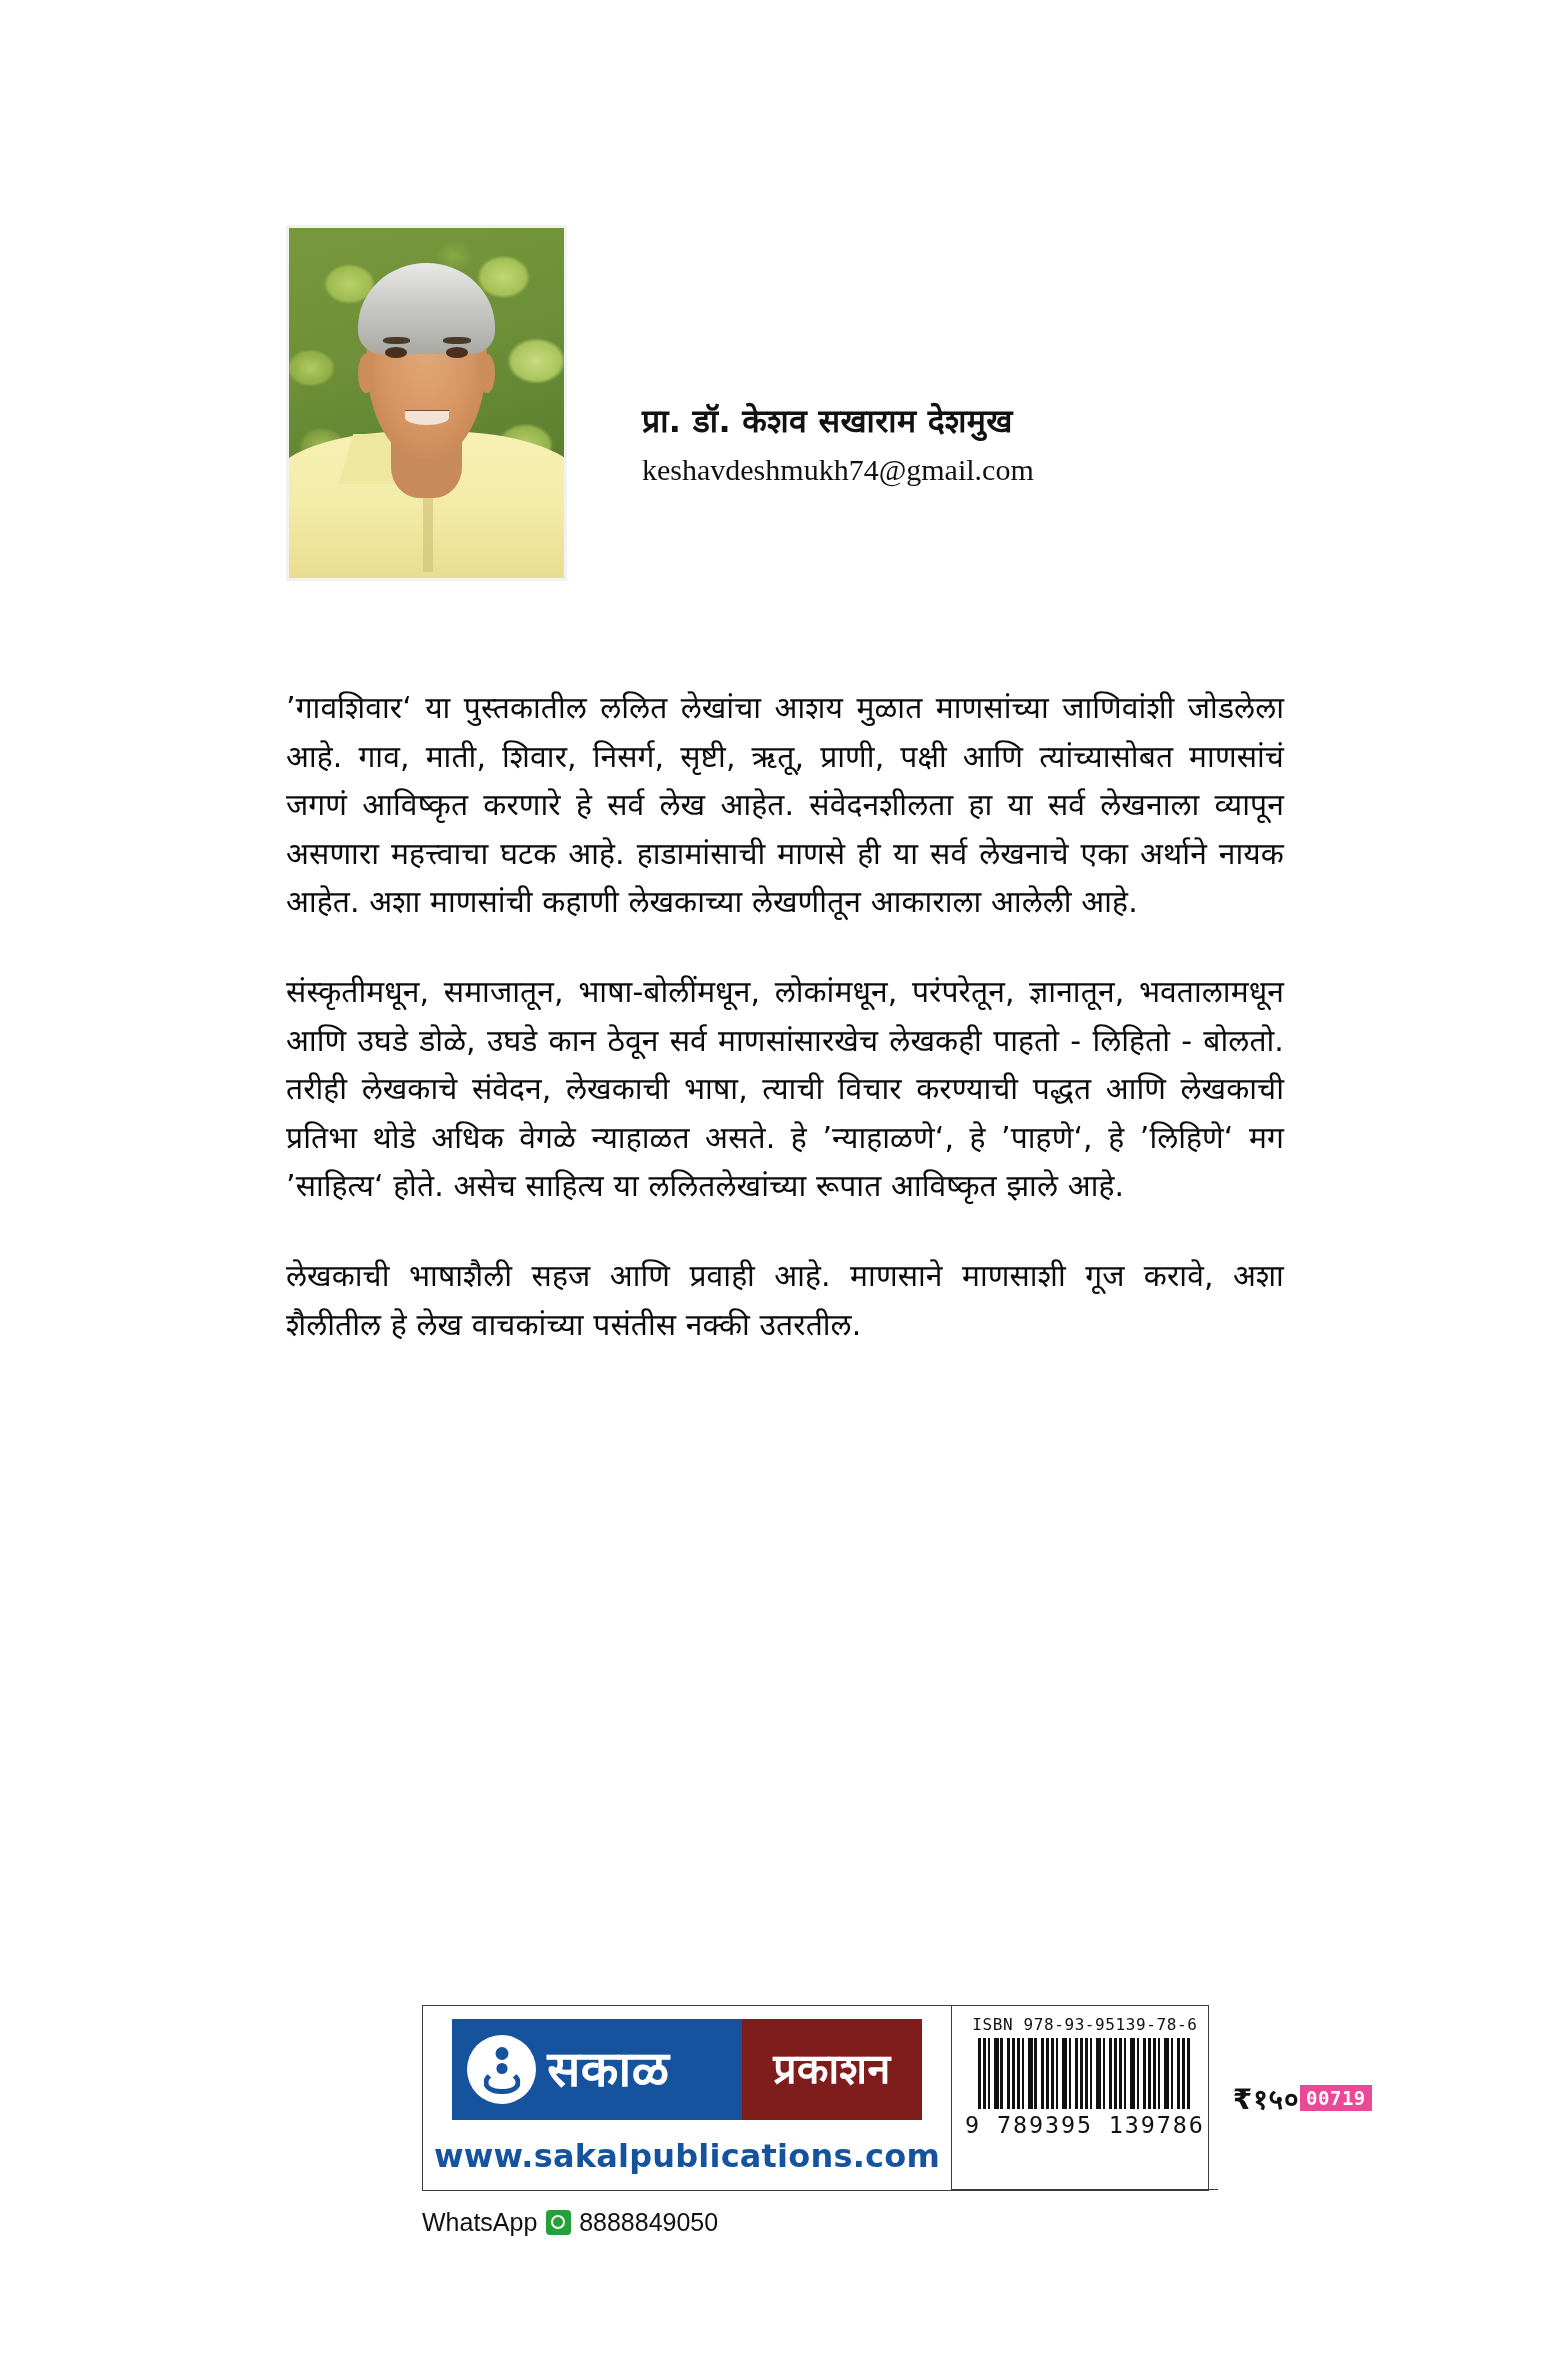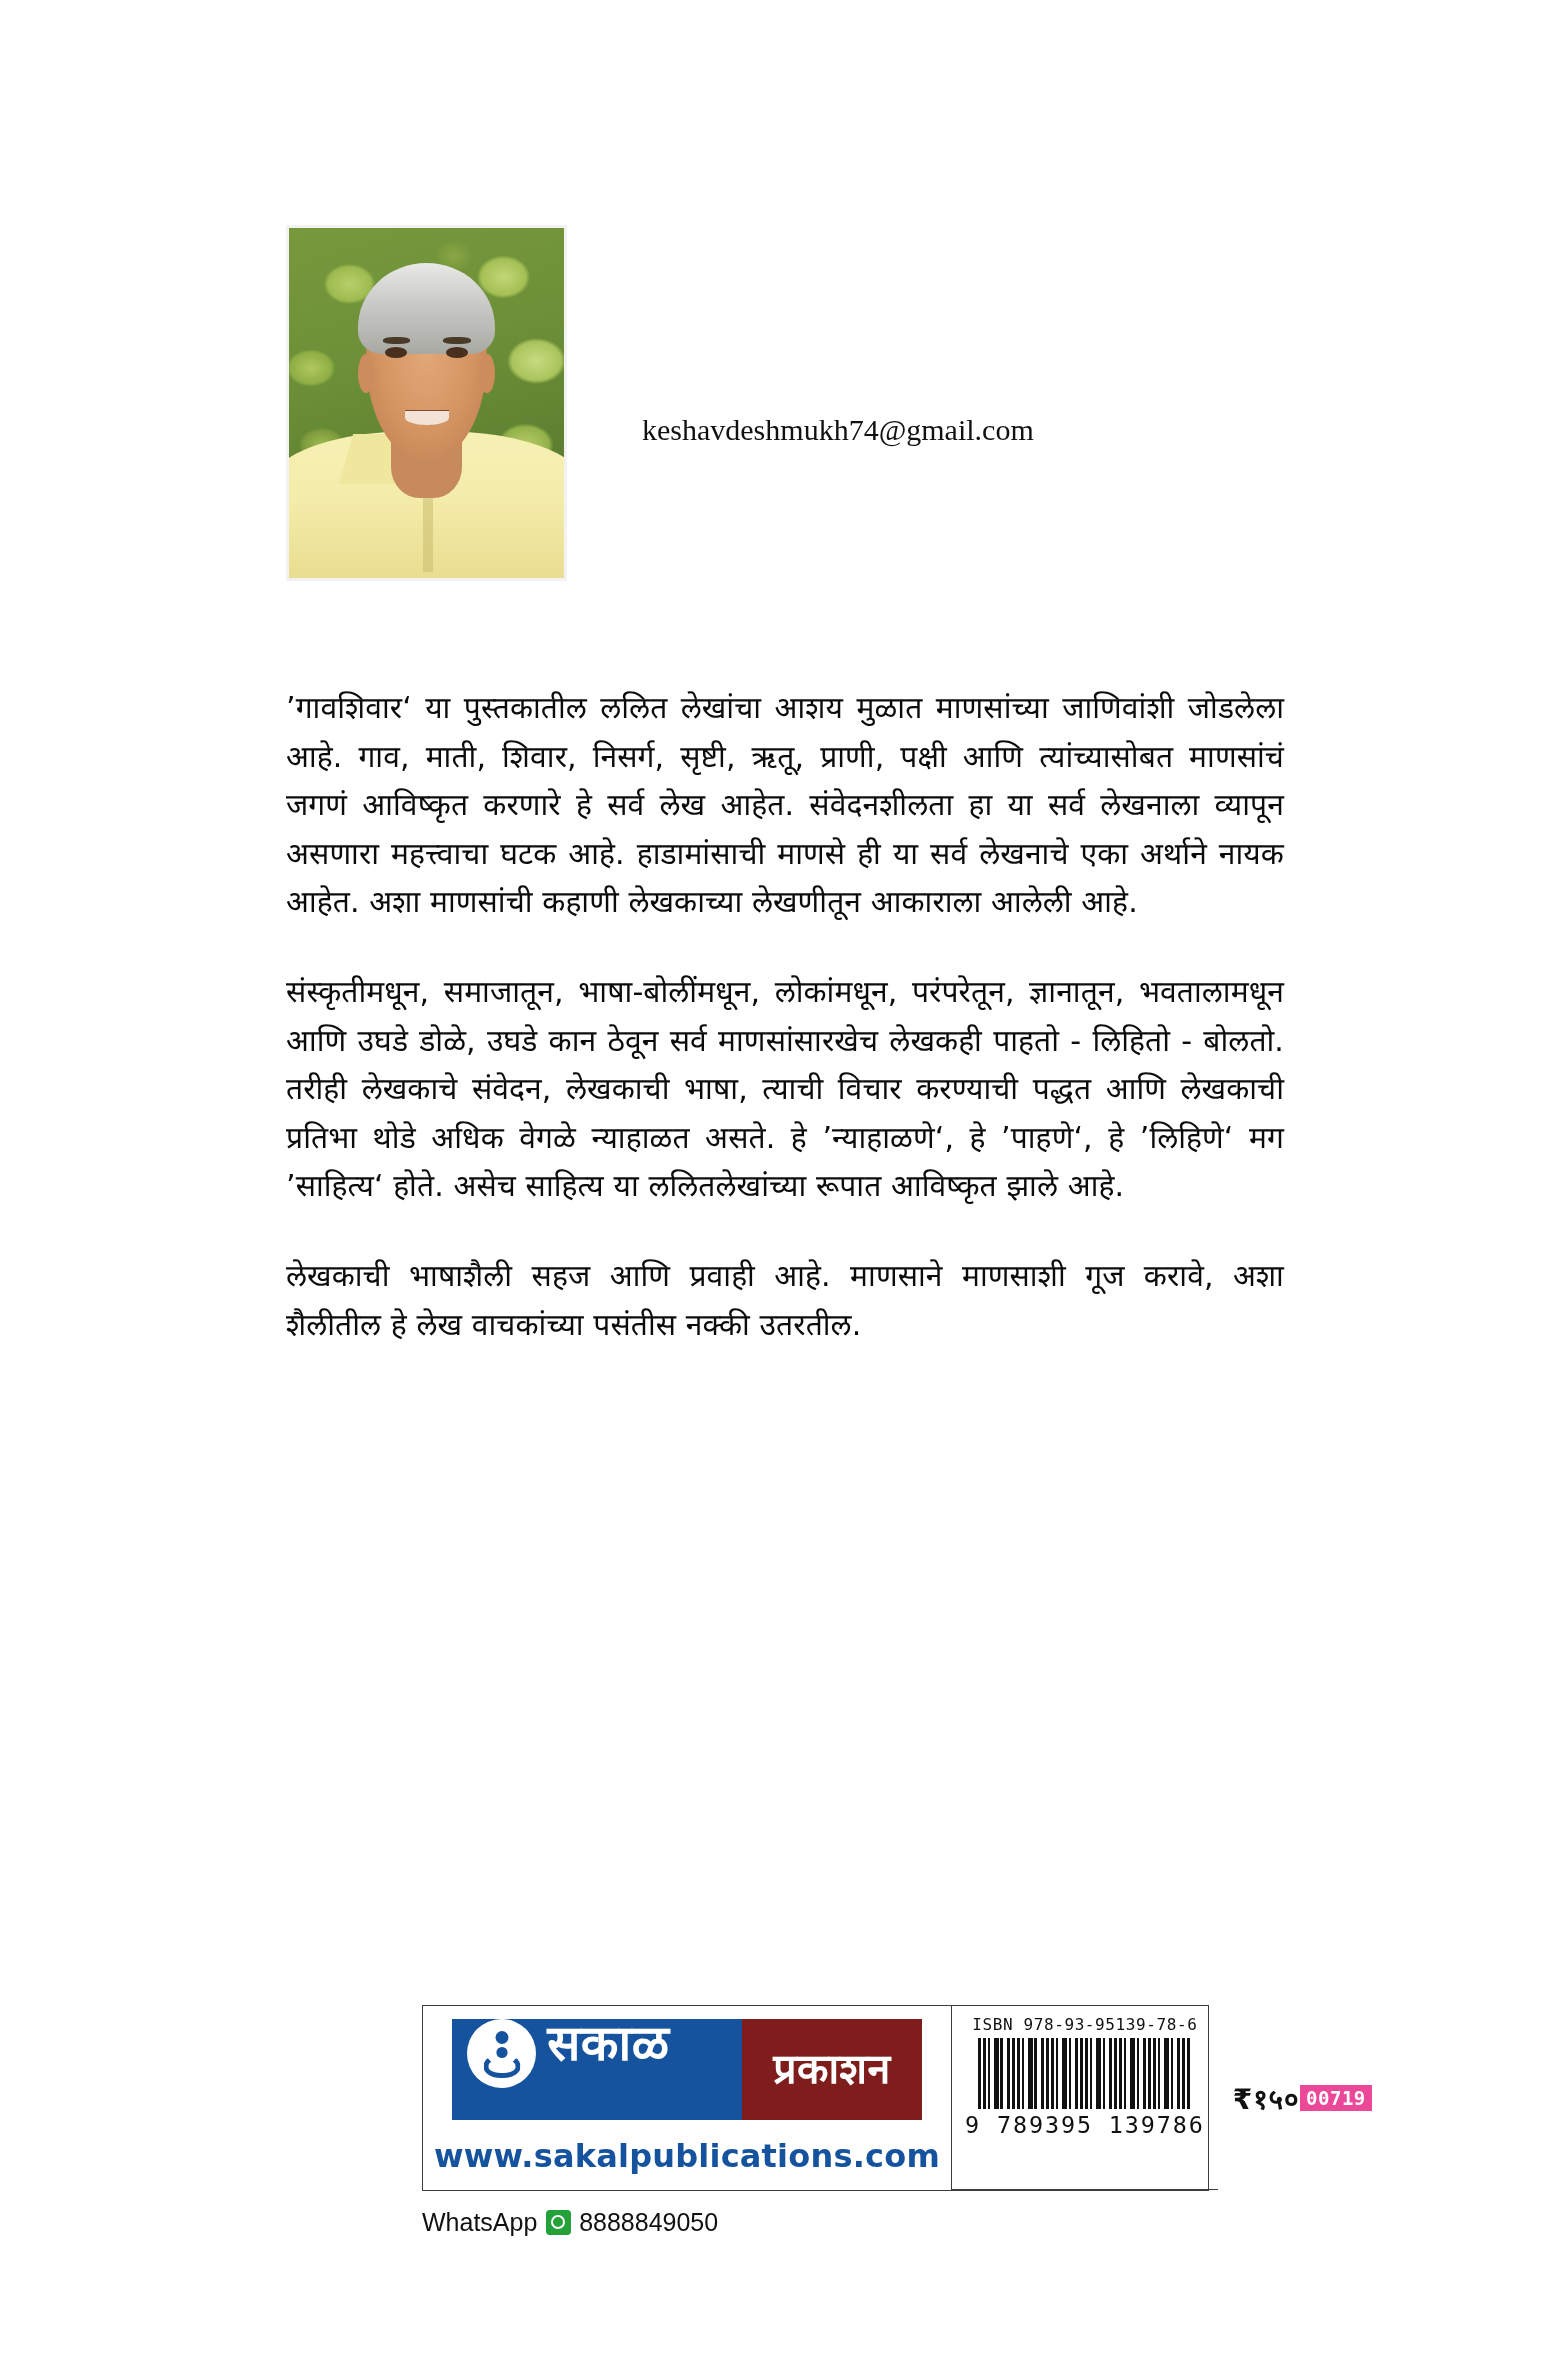--- a/index.html
+++ b/index.html
@@ -221,20 +221,21 @@
   }
   .logo-bar {
     display: flex;
     width: 470px;
     height: 101px;
   }
   .logo-blue {
     flex: 0 0 290px;
     background: #15539e;
     display: flex;
+    align-items: center;
     gap: 11.2px;
     padding-left: 15px;
     box-sizing: border-box;
   }
   .logo-mark {
     width: 69px;
     height: 69px;
     border-radius: 50%;
     background: #ffffff;
     position: relative;
@@ -433,20 +434,21 @@
       <div class="photo-hair"></div>
       <div class="photo-brow-l"></div>
       <div class="photo-brow-r"></div>
       <div class="photo-eye-l"></div>
       <div class="photo-eye-r"></div>
       <div class="photo-mouth"></div>
     </div>
   </div>
 
   <div class="author-meta">
+    <div class="author-name">प्रा. डॉ. केशव सखाराम देशमुख</div>
     <div class="author-email">keshavdeshmukh74@gmail.com</div>
   </div>
 
 </div>
 
 <div class="blurb">
   <p class="para">’गावशिवार‘ या पुस्तकातील ललित लेखांचा आशय मुळात माणसांच्या जाणिवांशी जोडलेला आहे. गाव, माती, शिवार, निसर्ग, सृष्टी, ऋतू, प्राणी, पक्षी आणि त्यांच्यासोबत माणसांचं जगणं आविष्कृत करणारे हे सर्व लेख आहेत. संवेदनशीलता हा या सर्व लेखनाला व्यापून असणारा महत्त्वाचा घटक आहे. हाडामांसाची माणसे ही या सर्व लेखनाचे एका अर्थाने नायक आहेत. अशा माणसांची कहाणी लेखकाच्या लेखणीतून आकाराला आलेली आहे.</p>
   <p class="para">संस्कृतीमधून, समाजातून, भाषा-बोलींमधून, लोकांमधून, परंपरेतून, ज्ञानातून, भवतालामधून आणि उघडे डोळे, उघडे कान ठेवून सर्व माणसांसारखेच लेखकही पाहतो - लिहितो - बोलतो. तरीही लेखकाचे संवेदन, लेखकाची भाषा, त्याची विचार करण्याची पद्धत आणि लेखकाची प्रतिभा थोडे अधिक वेगळे न्याहाळत असते. हे ’न्याहाळणे‘, हे ’पाहणे‘, हे ’लिहिणे‘ मग ’साहित्य‘ होते. असेच साहित्य या ललितलेखांच्या रूपात आविष्कृत झाले आहे.</p>
   <p class="para">लेखकाची भाषाशैली सहज आणि प्रवाही आहे. माणसाने माणसाशी गूज करावे, अशा शैलीतील हे लेख वाचकांच्या पसंतीस नक्की उतरतील.</p>
 </div>

